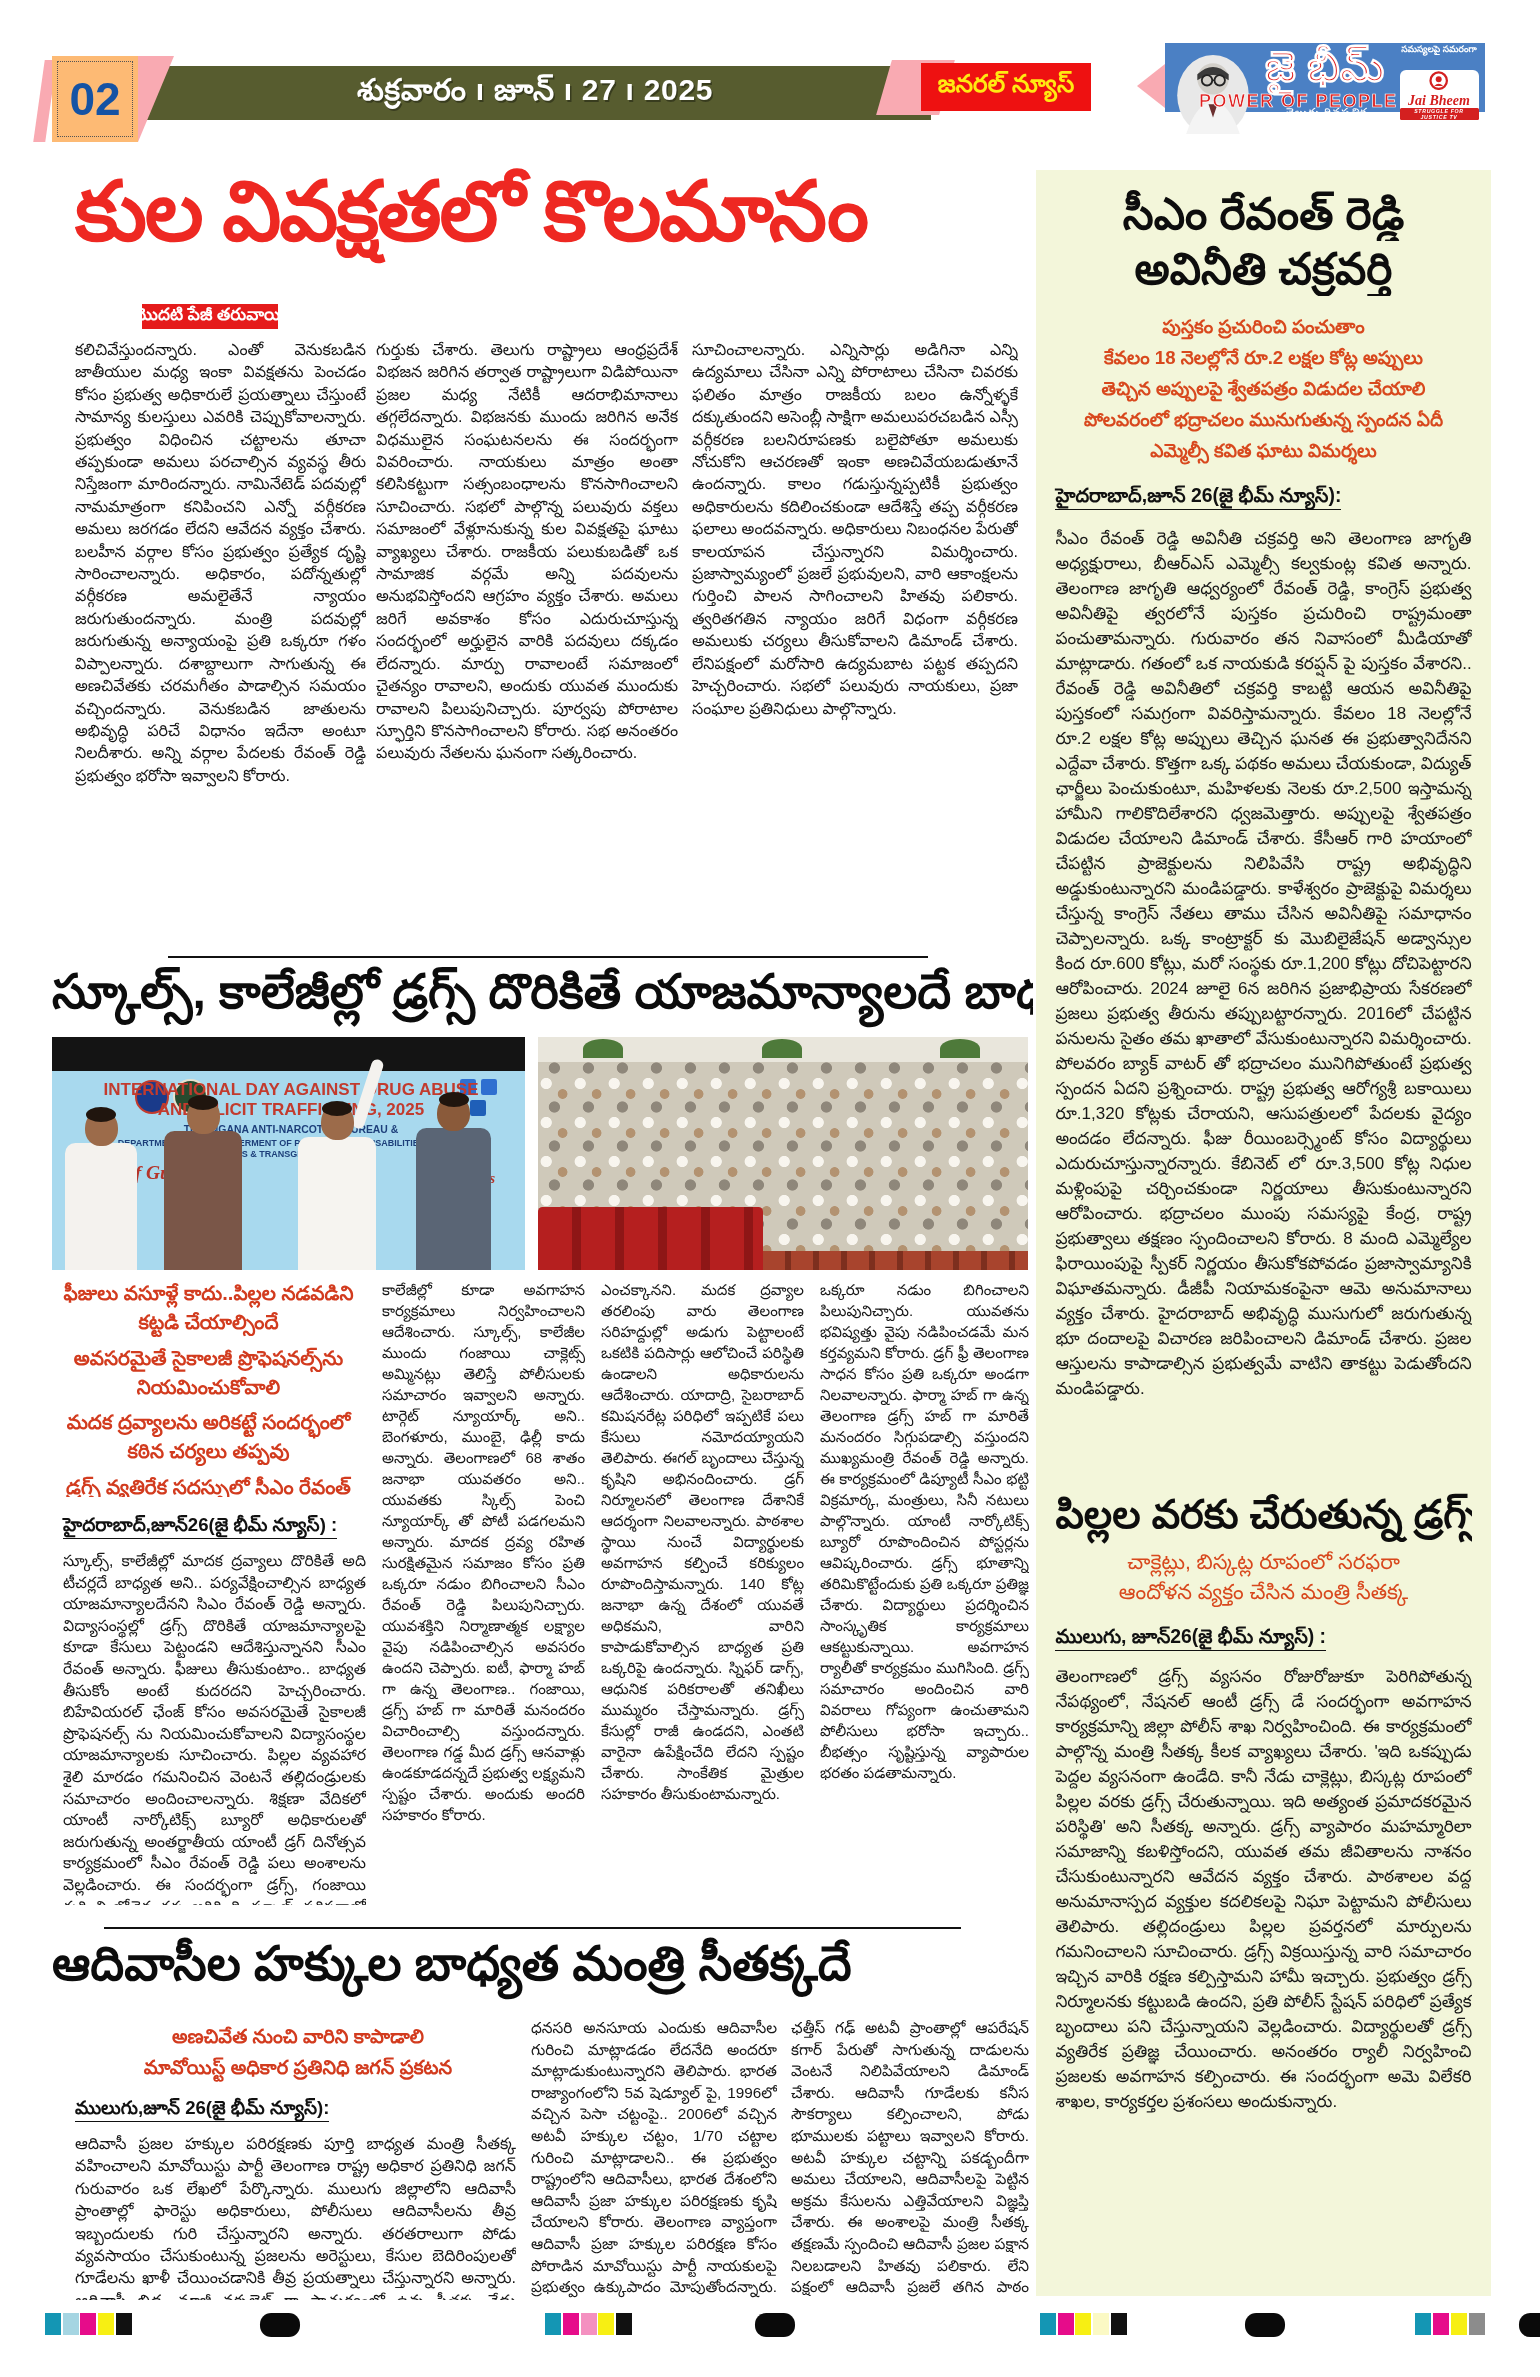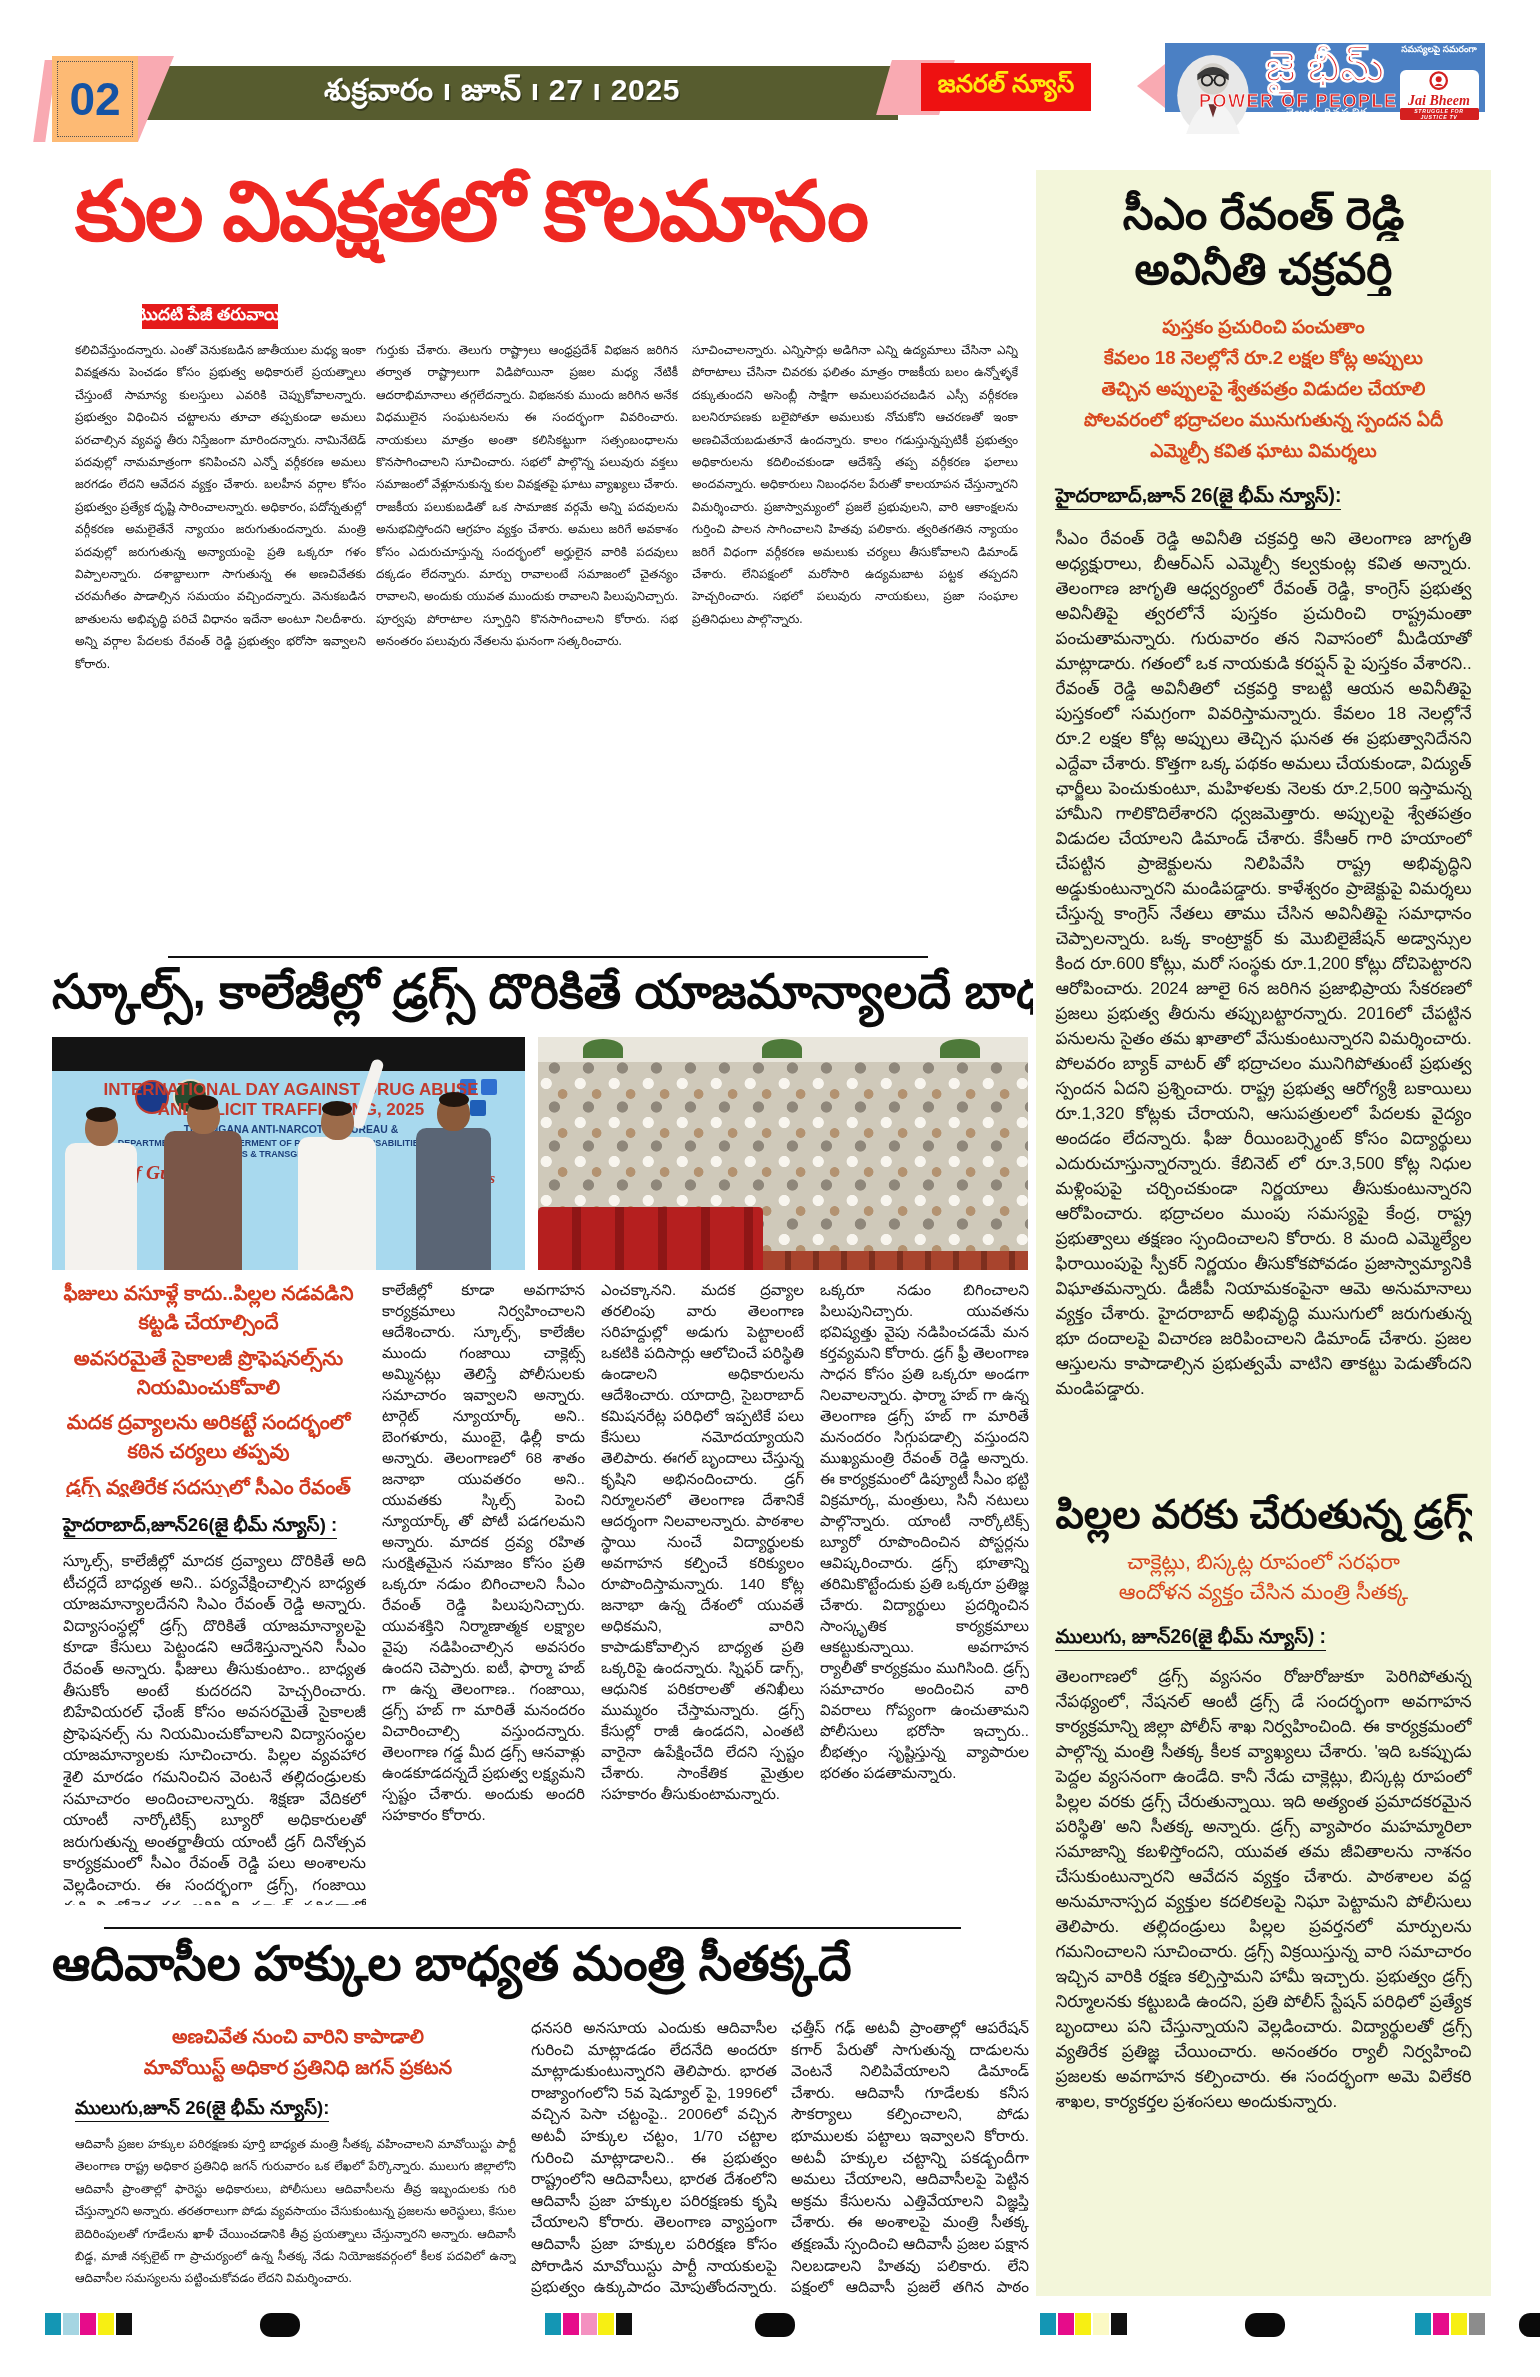--- a/index.html
+++ b/index.html
@@ -7,21 +7,21 @@
           font-family:"Liberation Sans","DejaVu Sans",sans-serif;}
 
   
   .pnum-sliver{position:absolute;left:39px;top:60px;width:12px;height:82px;background:#f9aab2;transform:skewX(-8deg);}
   .pnum-wrap{position:absolute;left:52px;top:56px;width:86px;height:86px;background:#fdba74;z-index:3;}
   .pnum-inner{position:absolute;left:5.2px;top:5.2px;right:5.2px;bottom:5.2px;border:1.5px dotted #555;
               display:flex;align-items:center;justify-content:center;}
   .pnum{font-size:46px;font-weight:800;color:#1553a4;}
   .pnum-shadow{position:absolute;left:138px;top:56px;width:0;height:0;
                border-top:86px solid #f9aab2;border-right:36px solid transparent;z-index:2;}
-  .datebar{position:absolute;left:138px;top:66px;width:760px;height:54px;background:#575c2f;display:flex;align-items:center;}
+  .datebar{position:absolute;left:138px;top:66px;width:760px;height:54px;background:#575c2f;display:flex;align-items:center;padding-left:33px;}
   .datebar span{color:#ffffff;font-weight:700;font-size:30px;margin-left:186px;letter-spacing:0.7px;
                 text-shadow:1.5px 1.5px 0 rgba(0,0,0,.35);white-space:nowrap;}
   .badge-pink{position:absolute;left:884px;top:60px;width:63px;height:55px;background:#f9aab2;transform:skewX(-16deg);}
   .badge{position:absolute;left:921px;top:63px;width:170px;height:48px;background:#ee1111;
          display:flex;align-items:center;justify-content:center;}
   .badge span{color:#ffe912;font-weight:800;font-size:24.6px;white-space:nowrap;}
 
   .masthead{position:absolute;left:1165px;top:43px;width:320px;height:69px;background:#4b80c4;}
   .masthead-arrow{position:absolute;left:1137px;top:64px;width:0;height:0;
                   border-right:28px solid #f9aab2;border-top:22.4px solid transparent;border-bottom:22.4px solid transparent;}
@@ -36,21 +36,21 @@
   .mh-tv{background:#ffffff;border-radius:6px;margin:14px auto;width:79px;padding:0.7px 0 1.5px 0;font-style:italic;}
   .mh-tv-name{color:#d42020;font-weight:800;font-size:14px;font-family:"Liberation Serif",serif;line-height:15px;}
   .mh-tv-sub{color:#ffffff;background:#d42020;font-size:5.2px;font-weight:700;letter-spacing:0.7px;
              display:inline-block;padding:0 2.2px;border-radius:1.5px;}
 
   
   .lead-headline{position:absolute;left:75px;top:164px;width:960px;height:133px;
                  font-size:83px;font-weight:800;color:#ee2822;letter-spacing:-2.2px;overflow:hidden;white-space:nowrap;}
   .lead-tag{position:absolute;left:142px;top:304px;width:136px;height:25px;background:#e51b1b;color:#ffffff;
             font-weight:700;font-size:17px;display:flex;align-items:center;justify-content:center;white-space:nowrap;overflow:hidden;}
-  .newsbody{position:absolute;text-align:justify;font-size:12px;line-height:22.4px;color:#161616;overflow:hidden;}
+  .newsbody{position:absolute;text-align:justify;font-size:16px;line-height:22.4px;color:#161616;overflow:hidden;}
   .lead-col1{left:75px;top:339px;width:291px;height:611px;}
   .lead-col2{left:376px;top:339px;width:302px;height:611px;}
   .lead-col3{left:692px;top:339px;width:326px;height:611px;}
 
   
   .panel{position:absolute;left:1036px;top:170px;width:455px;height:2126px;background:#f3f6da;}
   .panel-inner{padding:16.4px 19.4px 0 19.4px;}
   .cm-headline{text-align:center;font-size:44px;line-height:55px;font-weight:800;color:#0d0d0d;white-space:nowrap;overflow:hidden;}
   .panel-bullets{margin-top:15px;text-align:center;color:#d8481d;font-weight:700;font-size:18.6px;line-height:31px;}
   .panel-bullets div{white-space:nowrap;overflow:hidden;}

